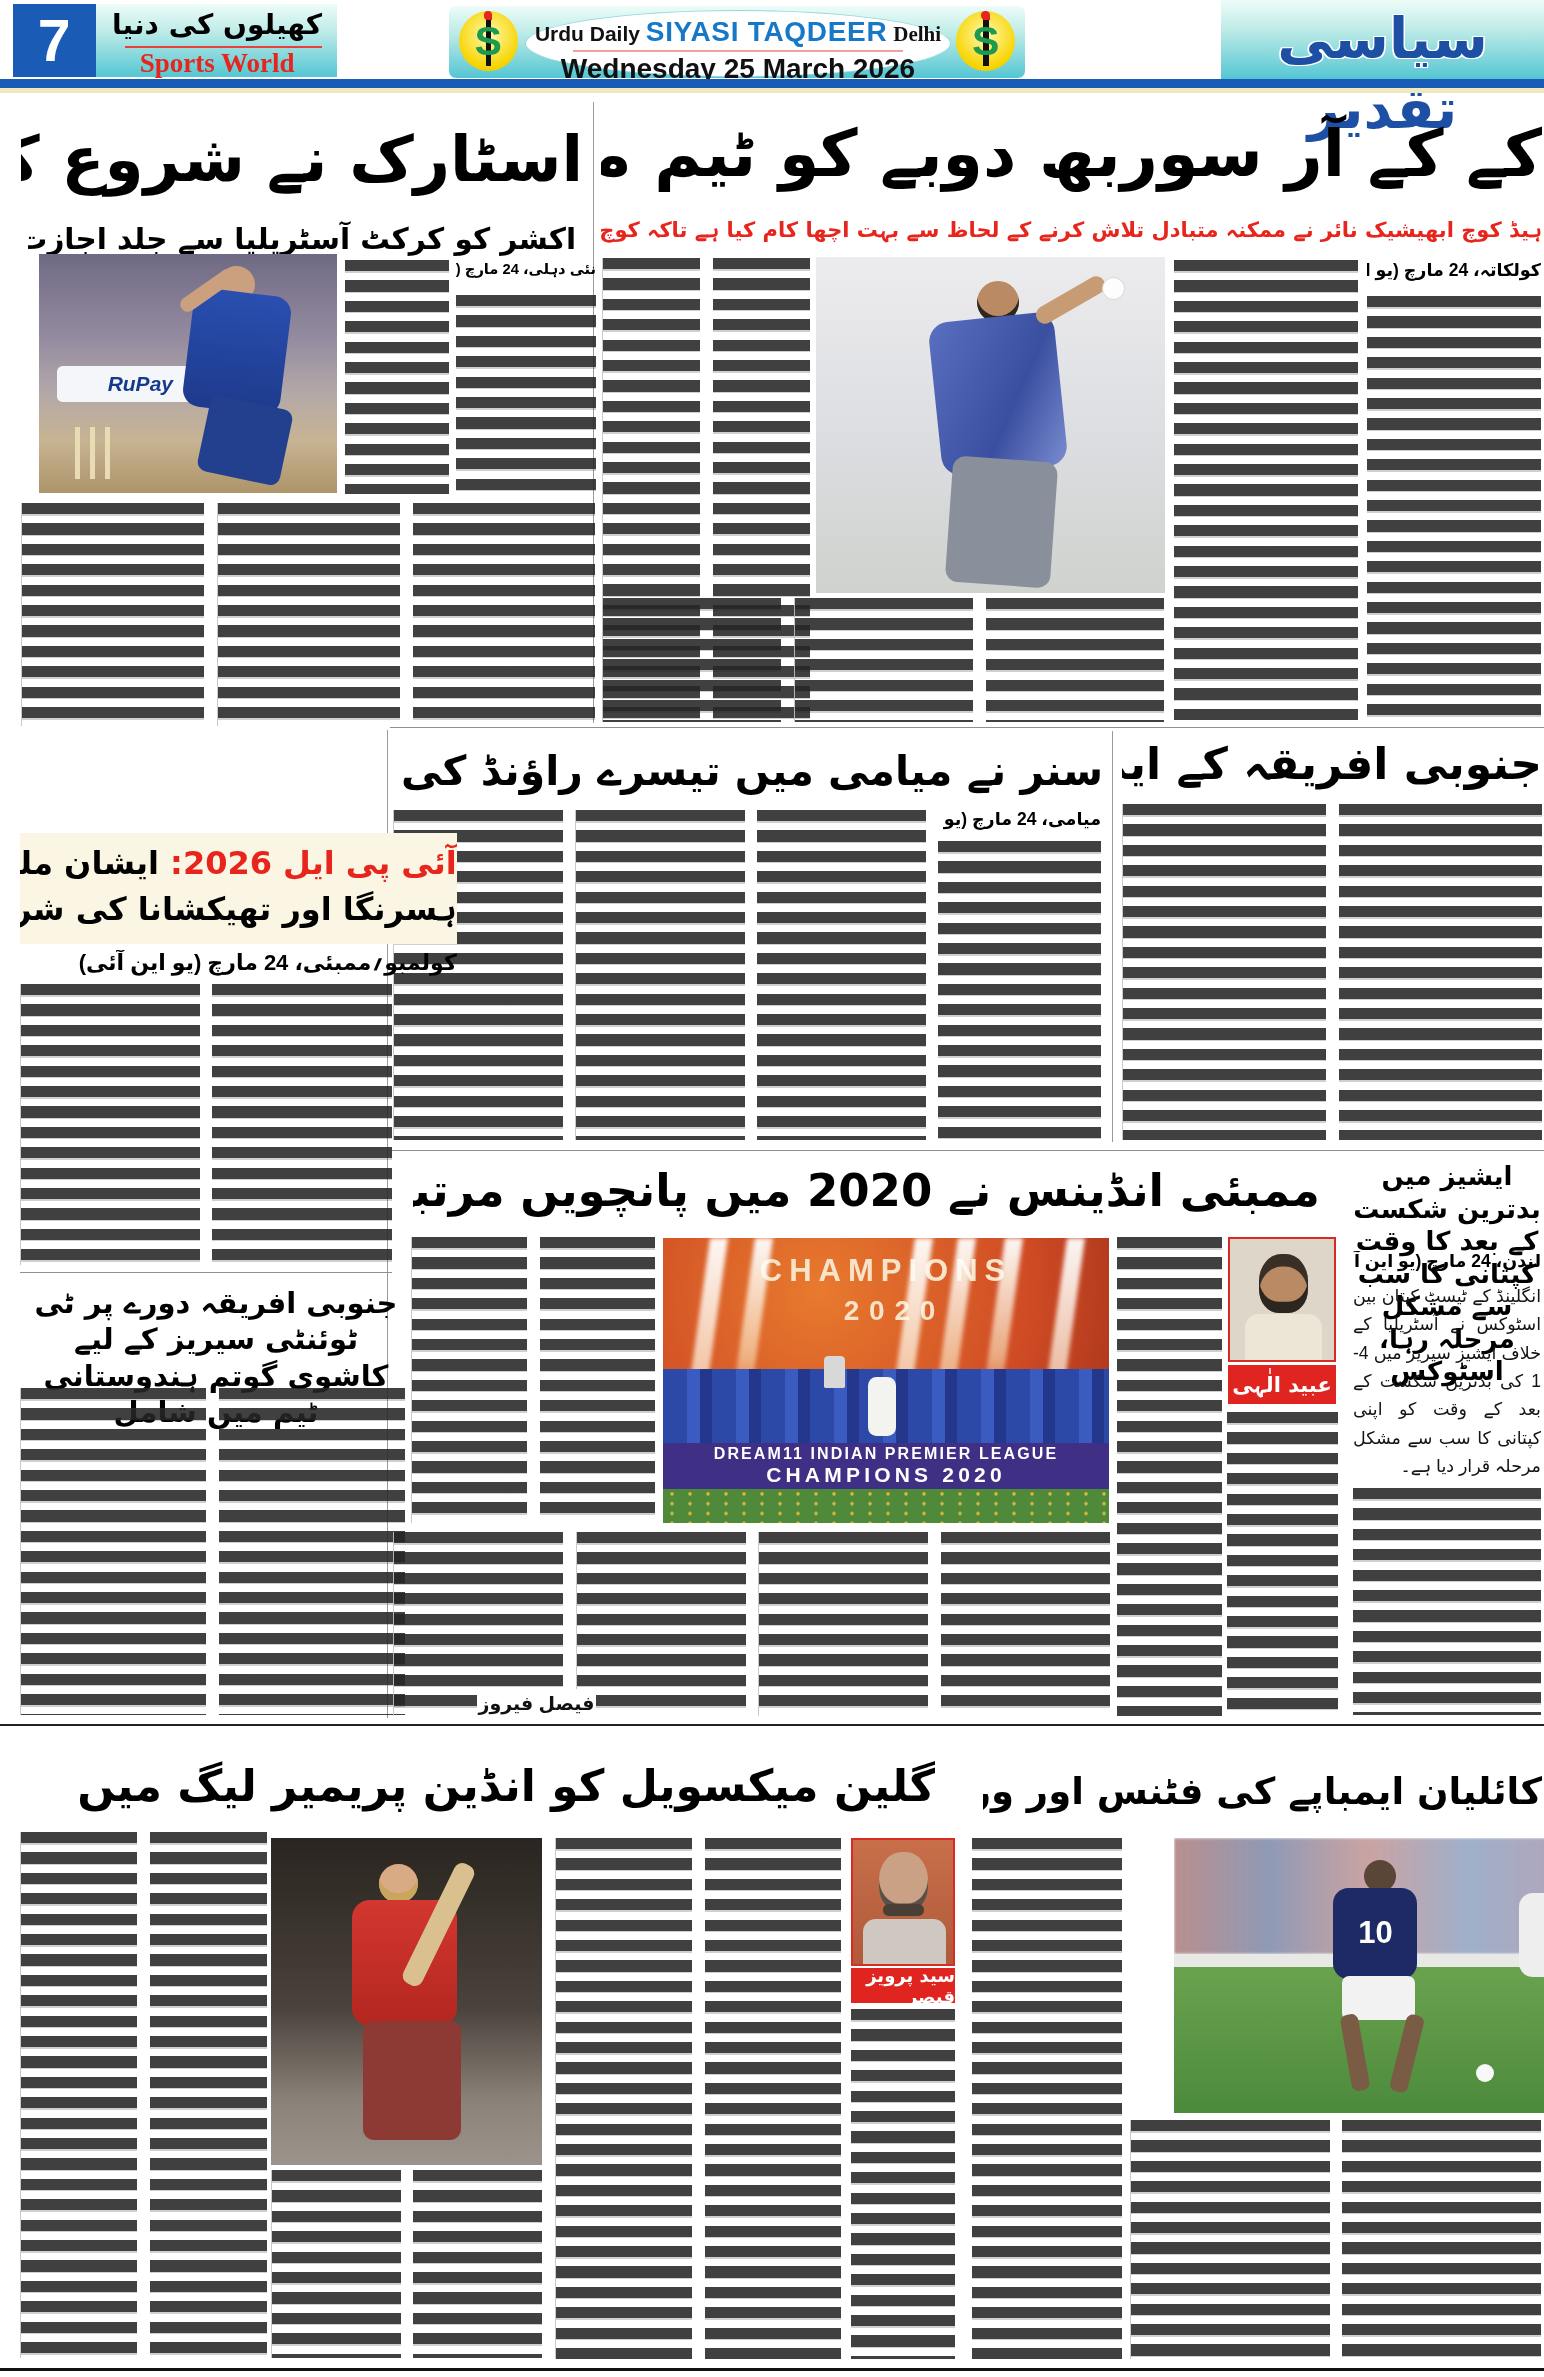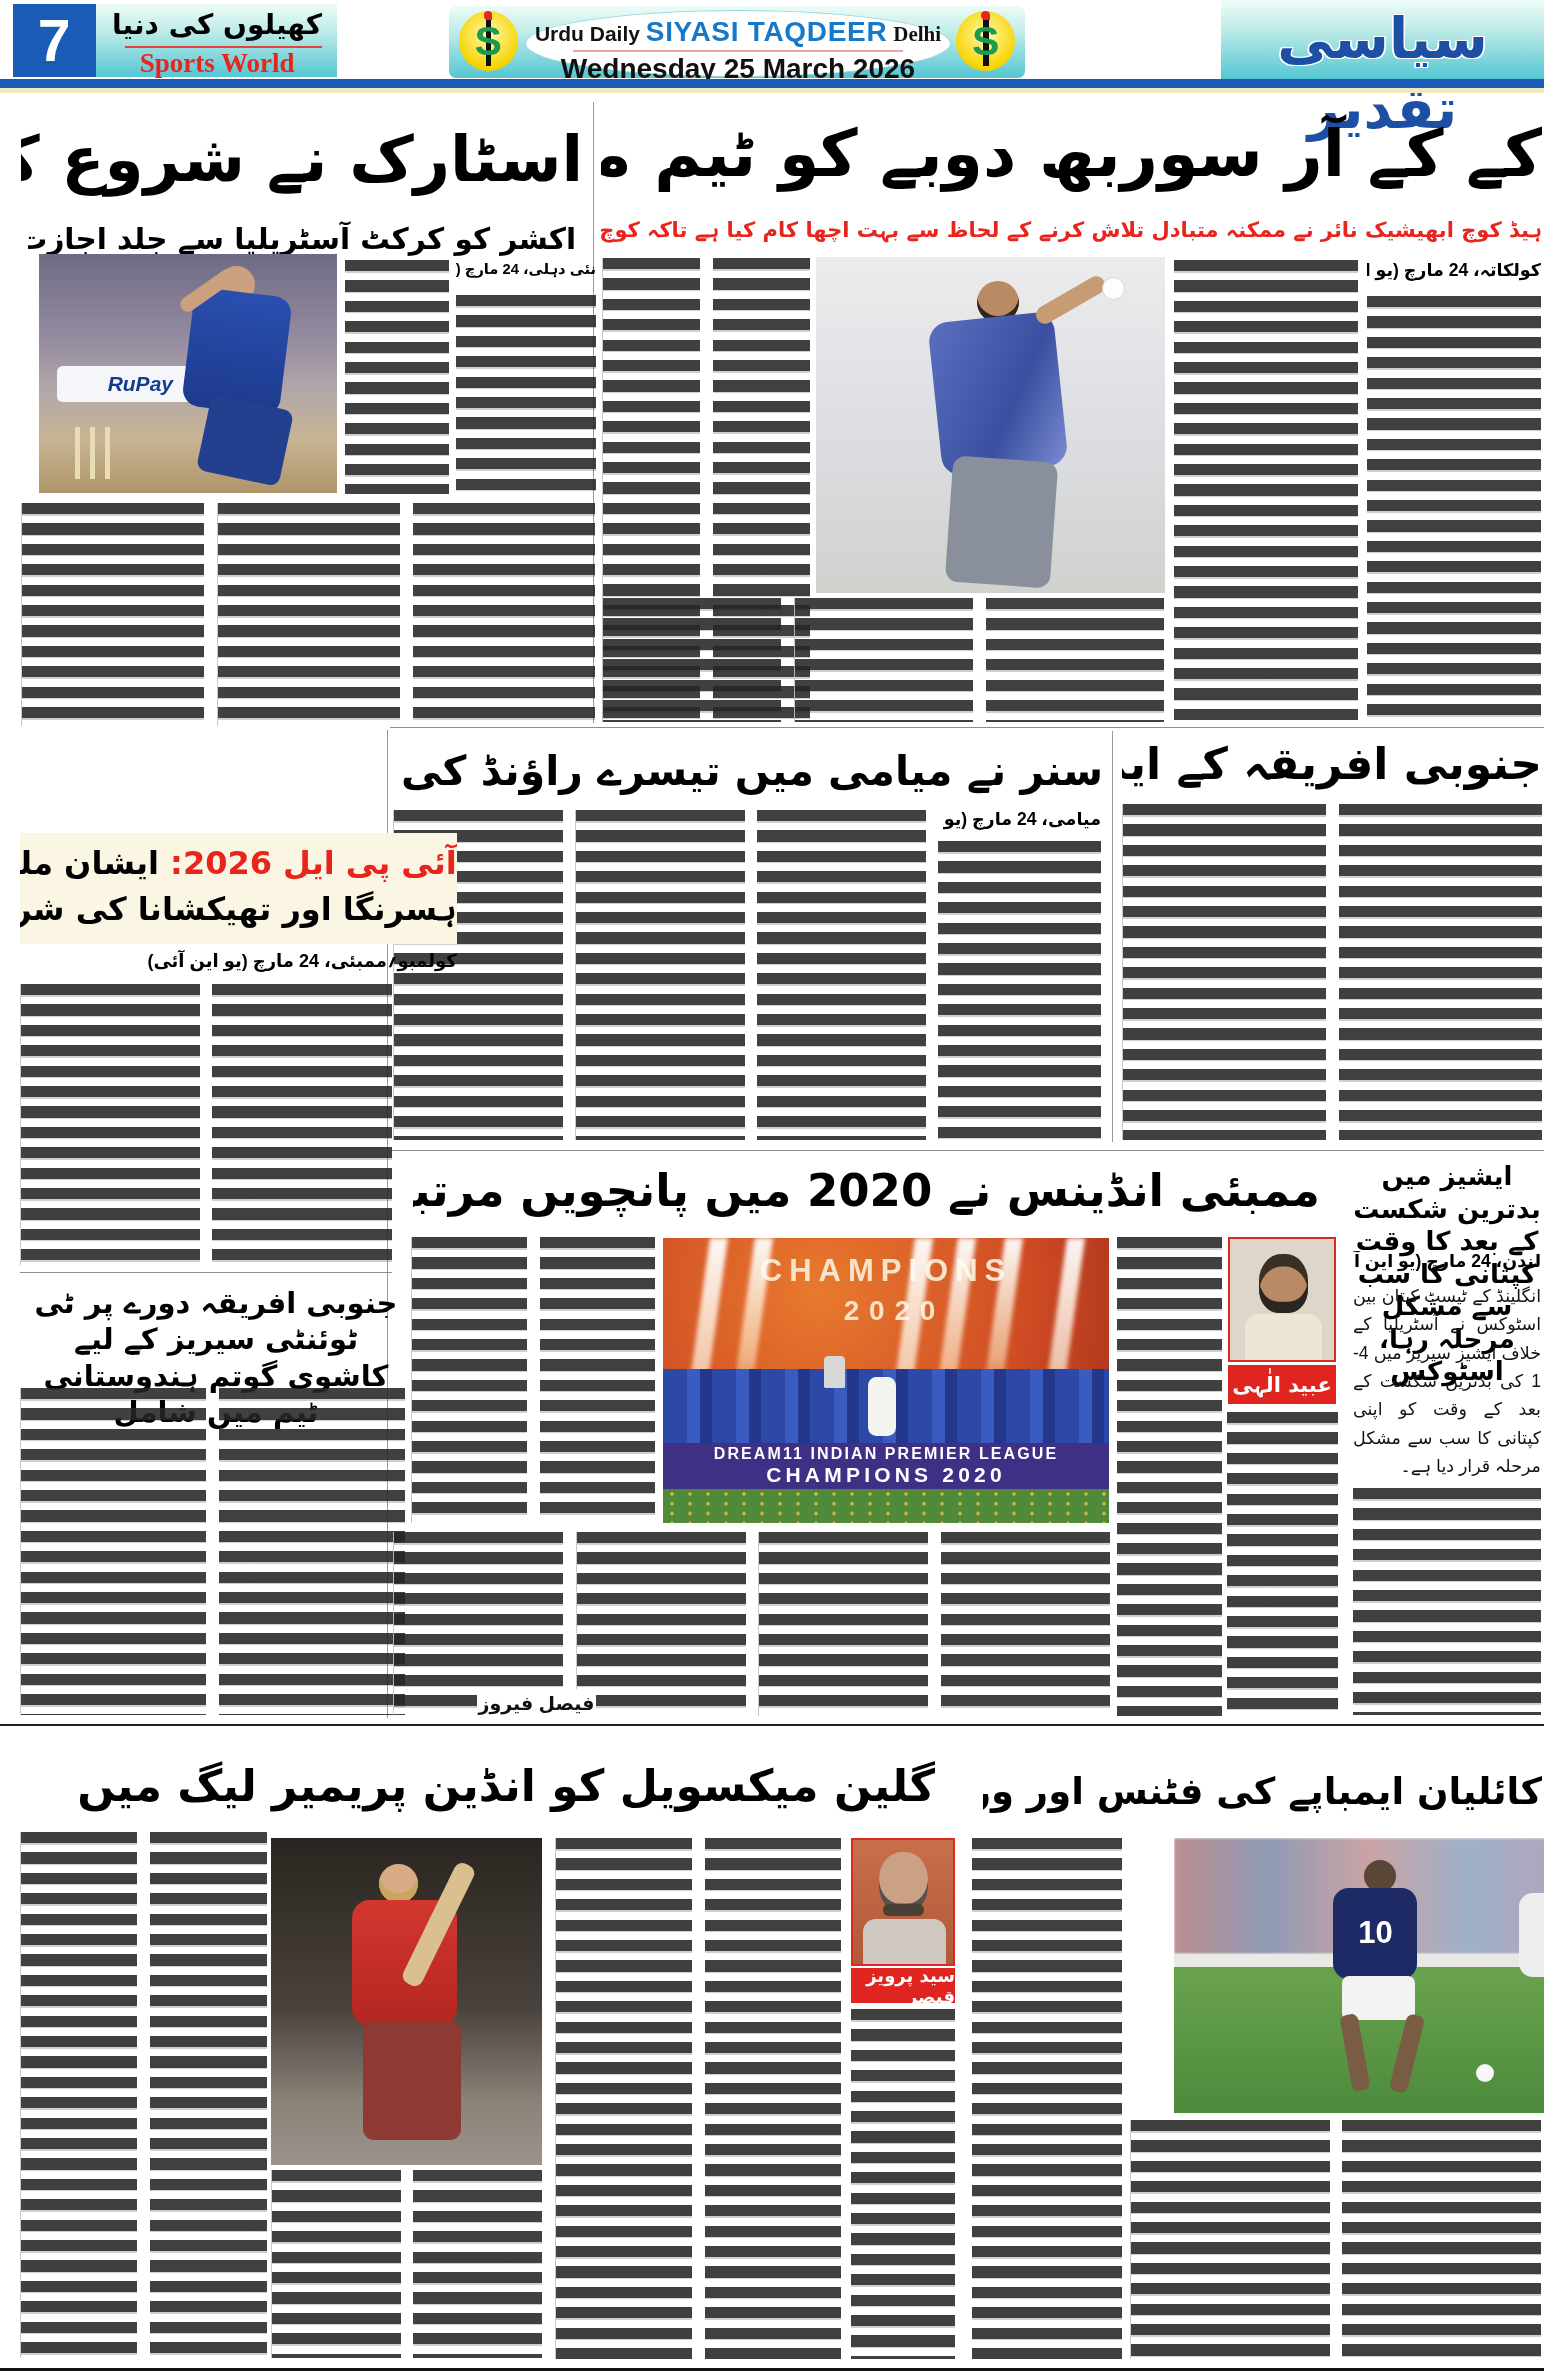--- a/index.html
+++ b/index.html
@@ -138,21 +138,21 @@
   <div class="col greek"></div>
 </div>
 
 <div class="abs" style="left:19.7px;top:833px;width:437px;height:111px;background:#fbf6e3;">
   <div class="uh nowrap" style="margin-top:7px;font-size:32px;height:46px;line-height:46px;">
     <span style="color:#e8251d;">آئی پی ایل 2026:</span>
     <span>ایشان ملنگا کو این اوسی جاری،</span>
   </div>
   <div class="uh nowrap" style="font-size:32px;height:46px;line-height:46px;">ہسرنگا اور تھیکشانا کی شرکت تاحال مشکوک</div>
 </div>
-<div class="abs dateline" style="left:19.7px;top:950px;width:437px;height:31px;font-size:18px;">کولمبو؍ممبئی، 24 مارچ (یو این آئی)</div>
+<div class="abs dateline" style="left:19.7px;top:950px;width:437px;height:31px;font-size:22px;">کولمبو؍ممبئی، 24 مارچ (یو این آئی)</div>
 <div class="abs cols" style="left:19.7px;top:984px;width:372px;height:281px;">
   <div class="col greek"></div>
   <div class="col greek"></div>
 </div>
 <div class="abs hrule" style="left:19.7px;top:1272px;width:372px;height:1.4px;"></div>
 
 <div class="abs uh" style="left:25px;top:1285px;width:382px;height:98px;font-size:29px;">جنوبی افریقہ دورے پر ٹی ٹوئنٹی سیریز کے لیے کاشوی گوتم ہندوستانی ٹیم میں شامل</div>
 <div class="abs cols" style="left:19.7px;top:1388px;width:385px;height:327px;">
   <div class="col greek"></div>
   <div class="col greek"></div>

